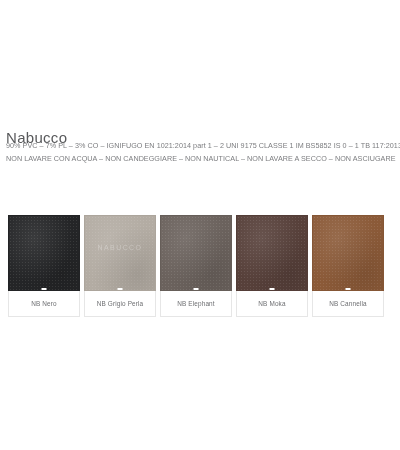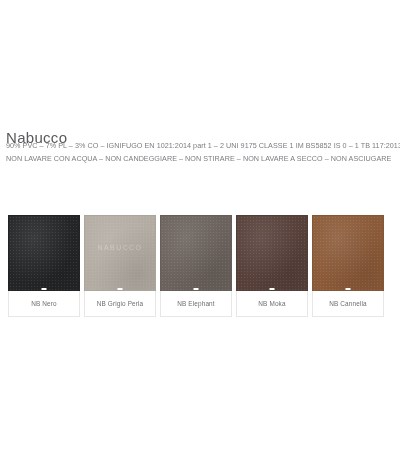--- a/index.html
+++ b/index.html
@@ -138,21 +138,21 @@
 </style>
 </head>
 <body>
 
 <div class="page">
 
   <h1 class="product-title">Nabucco</h1>
 
   <div class="spec-block">
     <div class="spec-line">90% PVC – 7% PL – 3% CO – IGNIFUGO EN 1021:2014 part 1 – 2 UNI 9175 CLASSE 1 IM BS5852 IS 0 – 1 TB 117:2013 –</div>
-    <div class="spec-line">NON LAVARE CON ACQUA – NON CANDEGGIARE – NON STIRARE – NON LAVARE A SECCO – NON ASCIUGARE</div>
+    <div class="spec-line">NON LAVARE CON ACQUA – NON CANDEGGIARE – NON NAUTICAL – NON LAVARE A SECCO – NON ASCIUGARE</div>
   </div>
 
   <div class="swatch-row">
 
     <div class="swatch-card">
       <div class="swatch-tile" style="background: rgb(36, 37, 39);">
         <span class="grain"></span>
         <span class="sheen"></span>
         <span class="watermark"></span>
         <span class="notch"></span>

